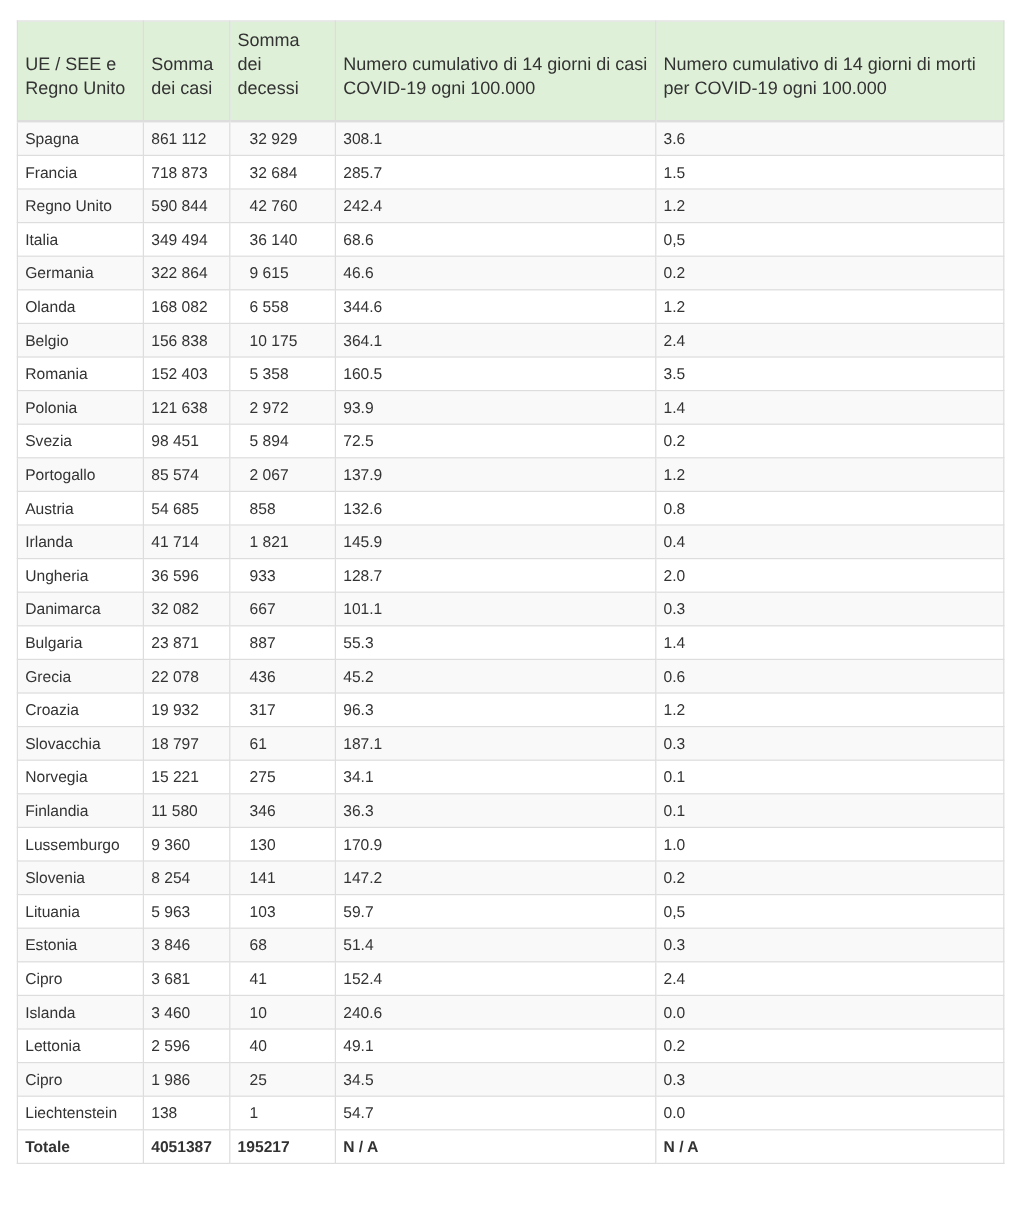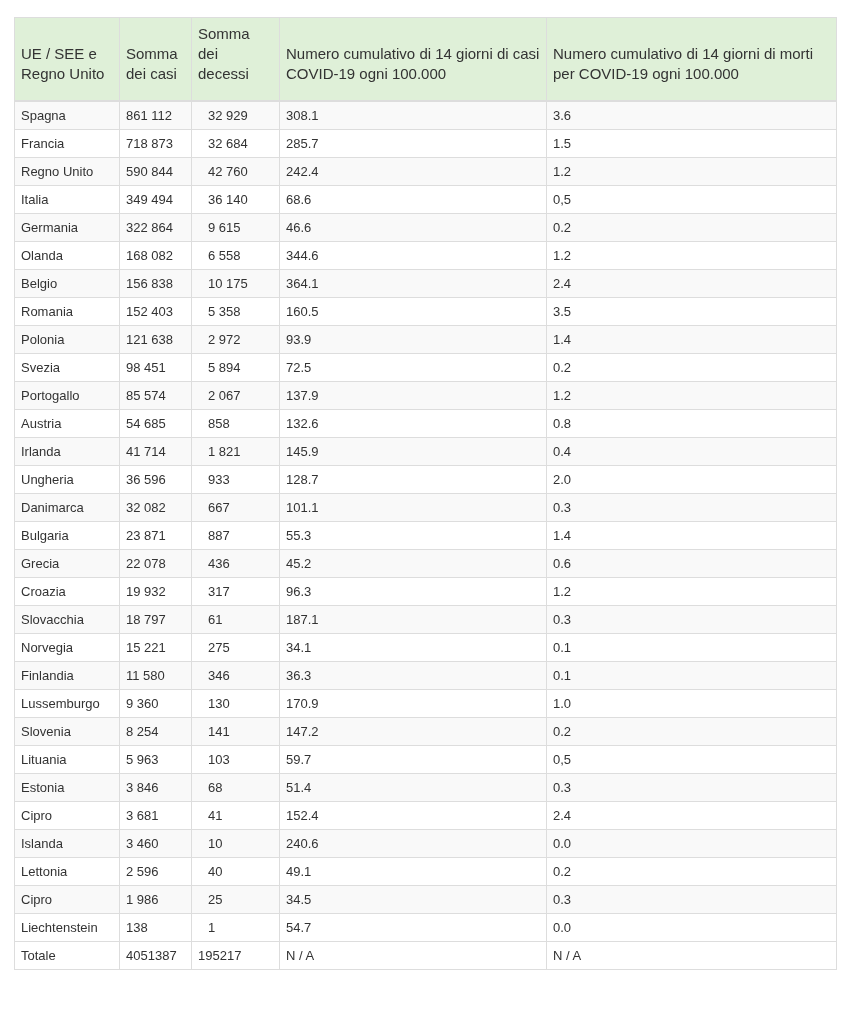--- a/index.html
+++ b/index.html
@@ -7,21 +7,21 @@
          font-family: "Liberation Sans", sans-serif; color: #333333; }
   table.covid { position: absolute; left: 14px; top: 17px; width: 822px;
                 border-collapse: collapse; font-size: 13px; table-layout: fixed; }
   table.covid th { background: #dff0d8; color: #333333; font-weight: normal; font-size: 15px;
                    text-align: left; vertical-align: bottom; padding: 6px 6px 16px 6px;
                    line-height: 20px; border: 1px solid #dddddd; border-bottom: 2px solid #dddddd; }
   table.covid td { padding: 0 6px; height: 27px; line-height: 27px; border: 1px solid #dddddd;
                    white-space: nowrap; }
   table.covid tbody tr:nth-child(odd) td { background: #f9f9f9; }
   table.covid tbody tr:nth-child(even) td { background: #ffffff; }
-  table.covid tr.total td { font-weight: normal; background: #ffffff !important; margin-left: 16px; }
+  table.covid tr.total td { font-weight: bold; background: #ffffff !important; margin-left: 16px; }
   td.deaths { padding-left: 16px !important; }
 </style>
 </head>
 <body>
 
 <table class="covid">
   <colgroup>
     <col style="width:105px">
       <col style="width:72px">
       <col style="width:88px">

